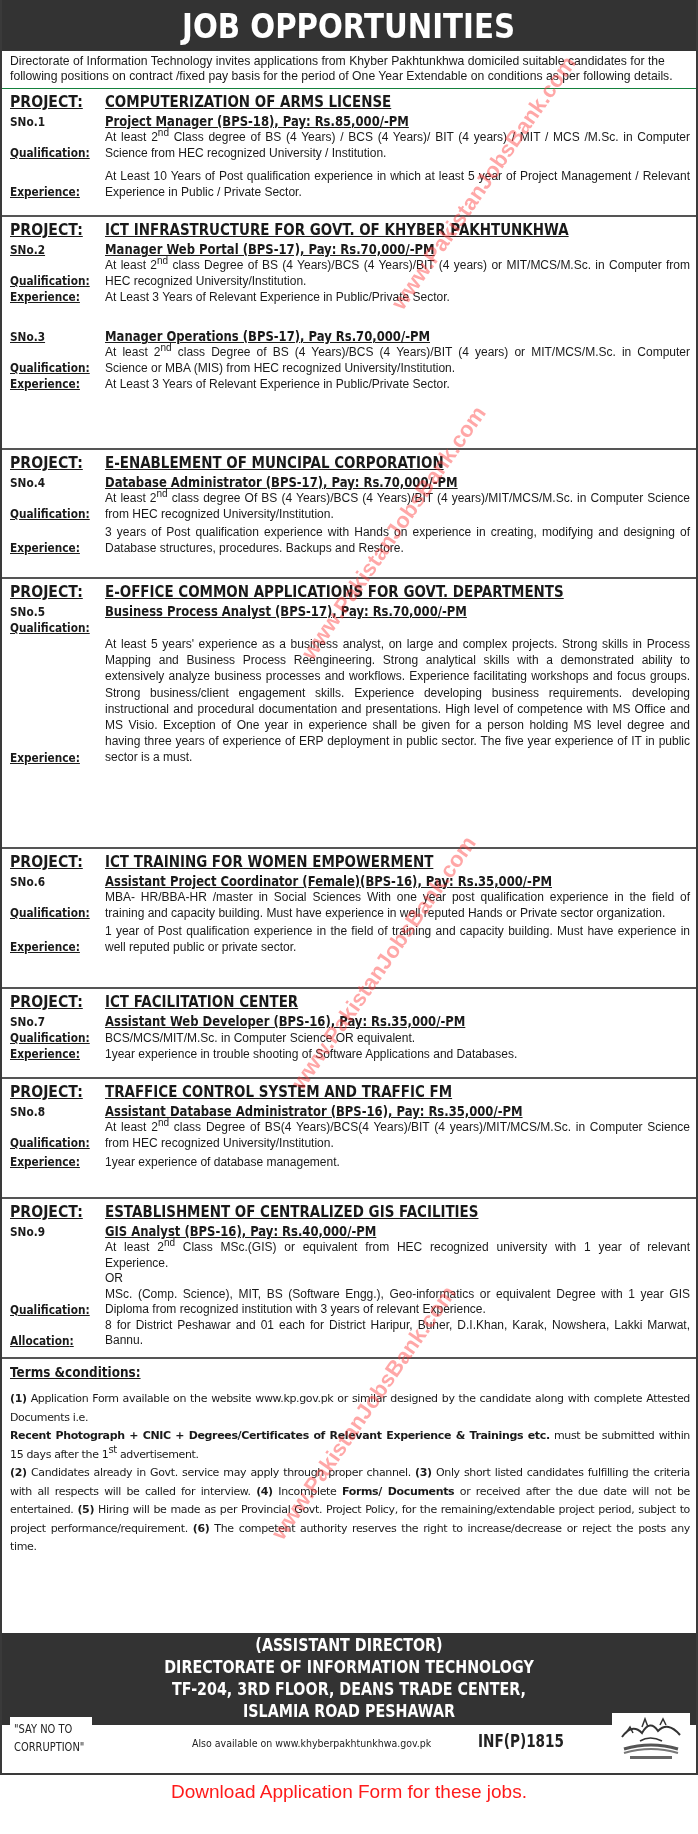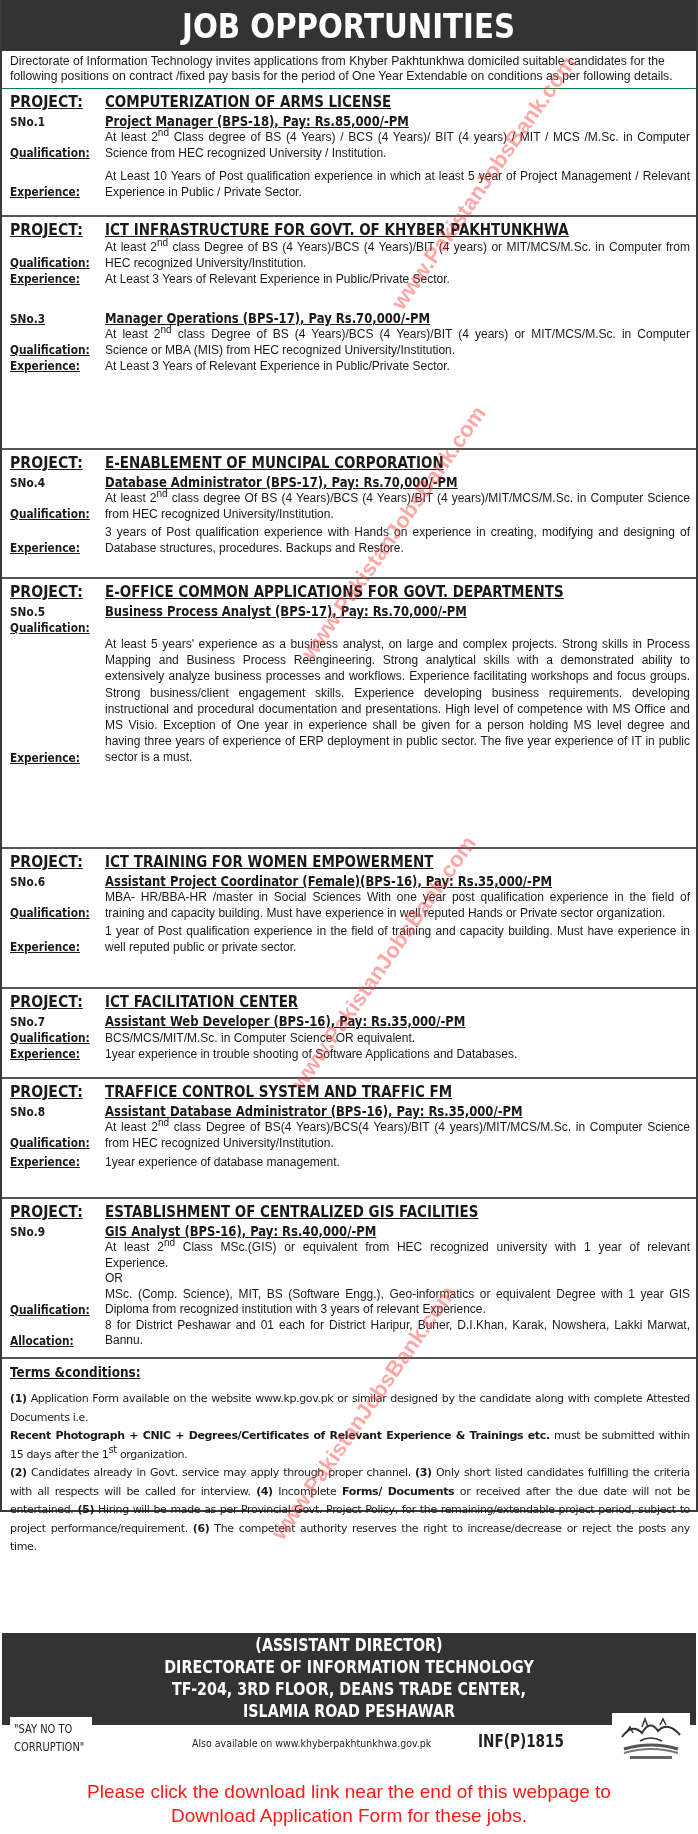--- a/index.html
+++ b/index.html
@@ -9,21 +9,21 @@
     height: 1834px;
     position: relative;
     overflow: hidden;
     font-family: "Liberation Sans", sans-serif;
     color: #1a1a1a;
   }
   .ad {
     position: absolute;
     left: 0; top: 0;
     width: 698px;
-    height: 1512px;
+    height: 1775px;
     border: 2px solid #3a3a3a;
     border-top: none;
     background: #fff;
   }
   .header-banner {
     background: #333333;
     height: 51px;
     display: flex;
     align-items: center;
     justify-content: center;
@@ -242,20 +242,24 @@
       <div class="txt">At Least 10 Years of Post qualification experience in which at least 5 year of Project Management / Relevant Experience in Public / Private Sector.</div>
     </div>
   </div>
 
   <div class="section" style="height:233px;">
     <div class="row">
       <div class="lbl proj-lbl">PROJECT:</div>
       <div class="proj-title">ICT INFRASTRUCTURE FOR GOVT. OF KHYBER PAKHTUNKHWA</div>
     </div>
     <div class="row">
+      <div class="lbl u">SNo.2</div>
+      <div class="post-title">Manager Web  Portal (BPS-17),  Pay: Rs.70,000/-PM</div>
+    </div>
+    <div class="row">
       <div class="lbl u">Qualification:</div>
       <div class="txt"><span>At least 2</span><sup>nd</sup><span> class Degree of BS (4 Years)/BCS (4 Years)/BIT (4 years) or MIT/MCS/M.Sc. in Computer from HEC recognized University/Institution.</span></div>
     </div>
     <div class="row">
       <div class="lbl u">Experience:</div>
       <div class="txt">At Least 3 Years of Relevant Experience in Public/Private Sector.</div>
     </div>
     <div class="gap" style="height:22px;"></div>
     <div class="row">
       <div class="lbl u">SNo.3</div>
@@ -387,21 +391,21 @@
     </div>
     <div class="row">
       <div class="lbl u"><span>Allocation</span><span style="text-decoration:none;">:</span></div>
       <div class="txt">8 for District Peshawar and 01 each for District Haripur, Buner, D.I.Khan, Karak, Nowshera, Lakki Marwat, Bannu.</div>
     </div>
   </div>
 
   <div class="terms">
     <div class="terms-heading">Terms &amp;conditions:</div>
     <p><b>(1)</b><span> Application Form available on the website </span><span class="ul">www.kp.gov.pk</span><span> or similar designed by the candidate along with complete Attested Documents i.e.</span></p>
-    <p><b class="ul">Recent Photograph + CNIC + Degrees/Certificates of Relevant Experience &amp; Trainings etc.</b><span> must be submitted within 15 days after the 1</span><sup>st</sup><span> organization.</span></p>
+    <p><b class="ul">Recent Photograph + CNIC + Degrees/Certificates of Relevant Experience &amp; Trainings etc.</b><span> must be submitted within 15 days after the 1</span><sup>st</sup><span> advertisement.</span></p>
     <p><b>(2)</b><span> Candidates already in Govt. service may apply through proper channel. </span><b>(3)</b><span> Only short listed candidates fulfilling the criteria with all respects will be called for interview. </span><b>(4)</b><span> Incomplete </span><b>Forms/ Documents</b><span> or received after the due date will not be entertained. </span><b>(5)</b><span> Hiring will be made as per Provincial Govt. Project Policy, for the remaining/extendable project period, subject to project performance/requirement. </span><b>(6)</b><span> The competent authority reserves the right to increase/decrease or reject the posts any time.</span></p>
   </div>
 
   <div class="footer">
     <div class="footer-dark">
       <div>(ASSISTANT DIRECTOR)</div>
       <div>DIRECTORATE OF INFORMATION TECHNOLOGY</div>
       <div>TF-204, 3RD FLOOR, DEANS TRADE CENTER,</div>
       <div>ISLAMIA ROAD PESHAWAR</div>
     </div>
@@ -423,15 +427,14 @@
     </div>
   </div>
 
   <div class="watermark" style="left:330px;top:170px;transform:rotate(-55deg);">www.PakistanJobsBank.com</div>
   <div class="watermark" style="left:240px;top:520px;transform:rotate(-55deg);">www.PakistanJobsBank.com</div>
   <div class="watermark" style="left:230px;top:950px;transform:rotate(-55deg);">www.PakistanJobsBank.com</div>
   <div class="watermark" style="left:210px;top:1400px;transform:rotate(-55deg);">www.PakistanJobsBank.com</div>
 </div>
 
 <div class="bottom-note">
-  <div>Please click the download link near the end of this webpage to</div>
   <div>Download Application Form for these jobs.</div>
 </div>
 
 </body></html>

